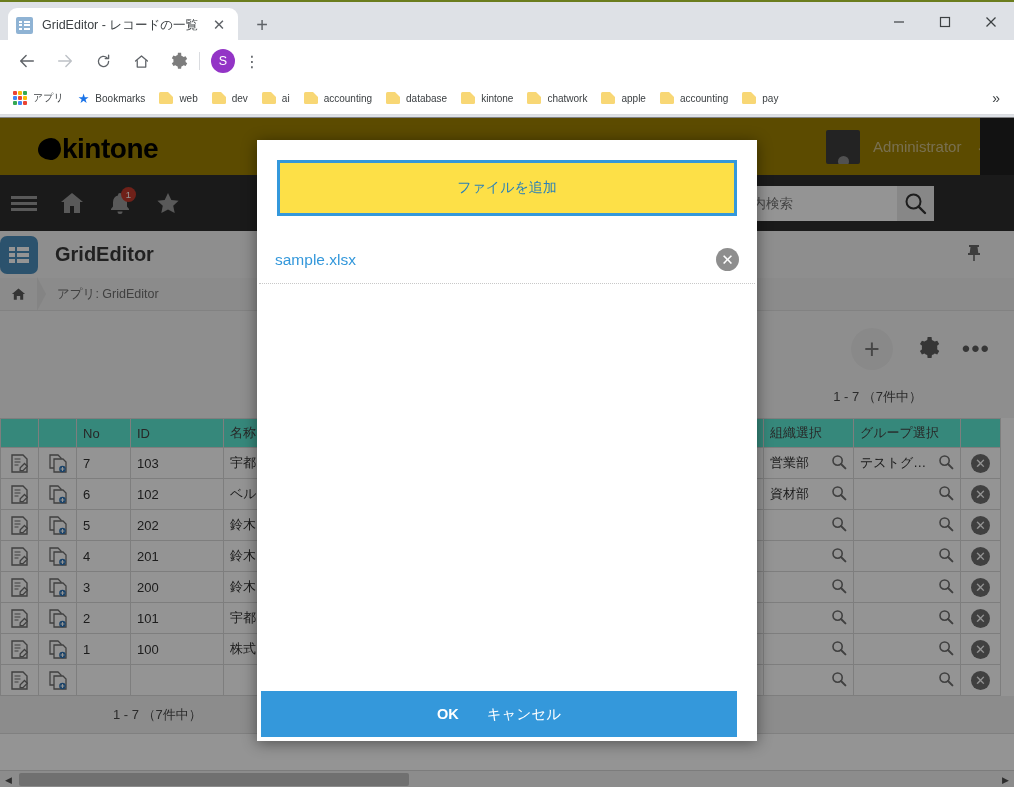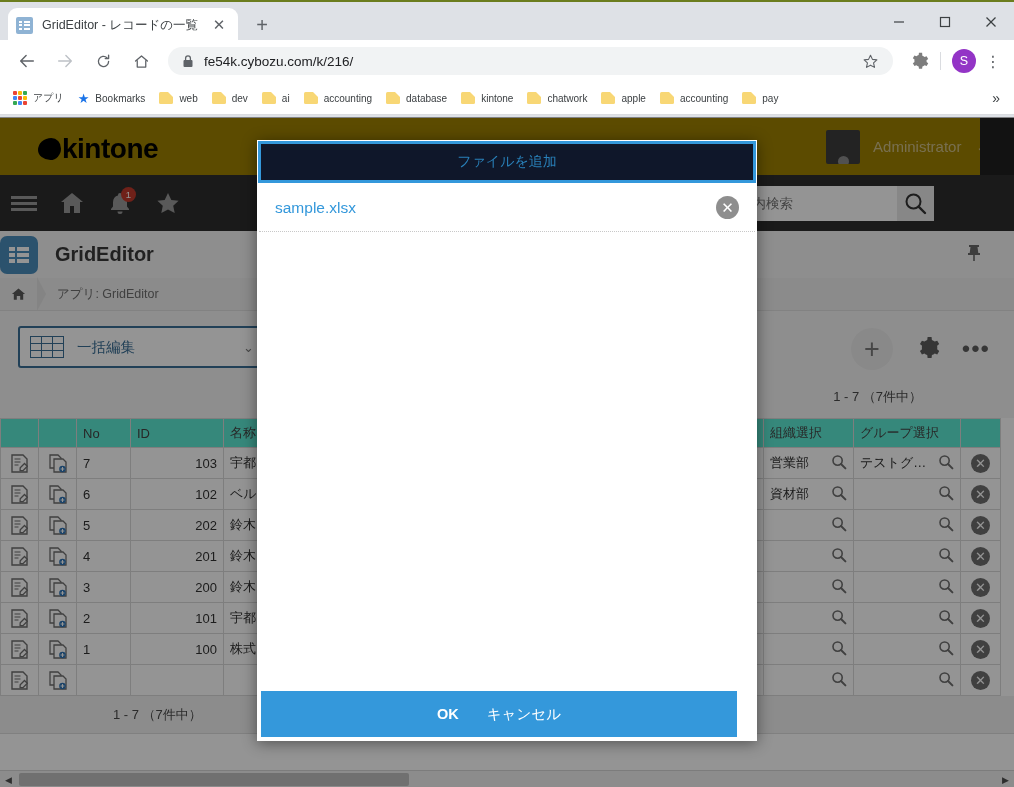--- a/index.html
+++ b/index.html
@@ -152,21 +152,21 @@
   .count-txt { position:absolute; right:92px; top:2px; font-size:13px; color:#4a4a4a; }
 
   
   .grid-wrap { background:#fff; }
   table.grid { border-collapse:collapse; table-layout:fixed; width:1000px; }
   table.grid th, table.grid td {
     border:1px solid #d9d9d9; height:31px; font-size:13px; color:#333;
     padding:0 6px; overflow:hidden; white-space:nowrap;
   }
   table.grid th { background:#5eead4; font-weight:normal; text-align:left; color:#444; height:29px;}
-  td.num { text-align:right; }
+  td.num { text-align:left; }
   td.icn { text-align:center; padding:0; }
   .row-ico { display:inline-block; width:17px; height:19px; position:relative; vertical-align:middle;}
   .row-ico svg{display:block;}
   .lens { display:inline-block; vertical-align:middle; }
   .cell-flex { display:flex; align-items:center; justify-content:space-between; height:100%; }
   .xbtn { display:inline-flex; width:19px;height:19px;border-radius:50%;background:#6f6f6f;color:#fff;
           align-items:center;justify-content:center;font-size:13px;vertical-align:middle;line-height:1;}
   .count-row2 { height:38px; background:#f2f2f2; position:relative; border-bottom:1px solid #ddd;}
   .count-txt2 { position:absolute; left:113px; top:10px; font-size:13px; color:#4a4a4a; }
   .page-filler { height:30px; background:#fff; }
@@ -180,21 +180,21 @@
   
   #overlay { position:absolute; left:0; top:117px; width:1014px; height:670px; background:rgba(0,0,0,0.42); }
 
   
   #modal {
     position:absolute; left:257px; top:140px; width:500px; height:601px;
     background:#fff; box-shadow:0 2px 14px rgba(0,0,0,0.45);
     display:flex; flex-direction:column;
   }
   .m-addbtn {
-    margin:1px; height:42px; border:3px solid #3498db; background:#0f172a;
+    margin:20px; height:56px; border:3px solid #3498db; background:#fde047;
     display:flex; align-items:center; justify-content:center;
     font-size:14px; color:#2980b9;
   }
   .m-body { flex:1; background:#fff; padding:0 0; overflow:hidden; }
   .m-file-row {
     height:48px; display:flex; align-items:center; padding:0 16px;
     border-bottom:1px dotted #c8c8c8; margin:0 2px;
   }
   .m-file-name { font-size:15.5px; color:#3498db; flex:1; }
   .m-file-del { width:23px;height:23px;border-radius:50%;background:#8e8e8e;color:#fff;
@@ -256,34 +256,20 @@
     <div class="navbtn">
       <svg width="17" height="17" viewBox="0 0 20 20">
           <path d="M16 10a6 6 0 1 1-1.9-4.4" fill="none" stroke="currentColor" stroke-width="1.6" stroke-linecap="round"></path>
           <path d="M16 2.6V6.6h-4" fill="none" stroke="currentColor" stroke-width="1.6" stroke-linecap="round" stroke-linejoin="round"></path>
         </svg>
     </div>
     <div class="navbtn">
       <svg width="17" height="17" viewBox="0 0 20 20">
           <path d="M3 9.5L10 3.5l7 6M5 9v7.5h10V9" fill="none" stroke="currentColor" stroke-width="1.5" stroke-linecap="round" stroke-linejoin="round"></path>
         </svg>
-    </div>
-    <div class="omnibox">
-      <span class="lock">
-        <svg width="12" height="14" viewBox="0 0 12 14">
-            <rect x="1.5" y="6" width="9" height="7" rx="1" fill="#5f6368"></rect>
-            <path d="M3.6 6V4.2a2.4 2.4 0 0 1 4.8 0V6" fill="none" stroke="#5f6368" stroke-width="1.3"></path>
-          </svg>
-      </span>
-      <span class="url">fe54k.cybozu.com/k/216/</span>
-      <span class="star">
-        <svg width="17" height="17" viewBox="0 0 20 20">
-            <path d="M10 2.6l2.3 4.9 5.2.6-3.9 3.6 1.1 5.2L10 14.3l-4.7 2.6 1.1-5.2L2.5 8.1l5.2-.6z" fill="none" stroke="#5f6368" stroke-width="1.3" stroke-linejoin="round"></path>
-          </svg>
-      </span>
     </div>
     <div class="tb-ext">
       <svg width="19" height="19" viewBox="0 0 24 24">
           <path d="M12 8.2a3.8 3.8 0 1 0 0 7.6 3.8 3.8 0 0 0 0-7.6zm9 3.8c0-.6-.05-1.1-.14-1.65l2.1-1.6-2-3.46-2.5 1a8.9 8.9 0 0 0-2.85-1.65L15.3.9H11.3l-.36 2.74A8.9 8.9 0 0 0 8.1 5.3l-2.5-1-2 3.46 2.1 1.6c-.1.55-.14 1.05-.14 1.65s.05 1.1.14 1.65l-2.1 1.6 2 3.46 2.5-1a8.9 8.9 0 0 0 2.85 1.65l.36 2.74h4l.36-2.74a8.9 8.9 0 0 0 2.85-1.65l2.5 1 2-3.46-2.1-1.6c.09-.55.14-1.05.14-1.65z" fill="#7d7d7d"></path>
         </svg>
     </div>
     <div class="tb-sep"></div>
     <div class="avatar-chip">S</div>
     <div class="kebab">⋮</div>
   </div>
@@ -419,25 +405,20 @@
       <span class="crumb-home">
         <svg width="15" height="14" viewBox="0 0 16 14">
             <path d="M8 1L1 7h2v6h3.2V9.2h3.6V13H13V7h2z" fill="#5a5a5a"></path>
           </svg>
       </span>
       <span class="crumb-sep"></span>
       <span class="crumb-label">アプリ: GridEditor</span>
     </div>
 
     <div class="tool-row">
-      <div class="bulk-select">
-        <span class="grid-ico"></span>
-        <span class="bulk-label">一括編集</span>
-        <span class="bulk-chev">⌄</span>
-      </div>
       <div class="tool-icons">
         <span class="tool-plus">+</span>
         <span class="tool-gear">
           <svg width="25" height="25" viewBox="0 0 24 24">
               <path d="M12 8.4a3.6 3.6 0 1 0 0 7.2 3.6 3.6 0 0 0 0-7.2zm9.4 3.6c0-.6-.06-1.2-.16-1.75l2-1.55-1.9-3.3-2.4.95a9 9 0 0 0-2.7-1.57L15.9 2h-3.8l-.35 2.78a9 9 0 0 0-2.7 1.57l-2.4-.95-1.9 3.3 2 1.55c-.1.55-.16 1.15-.16 1.75s.06 1.2.16 1.75l-2 1.55 1.9 3.3 2.4-.95a9 9 0 0 0 2.7 1.57L12.1 22h3.8l.35-2.78a9 9 0 0 0 2.7-1.57l2.4.95 1.9-3.3-2-1.55c.1-.55.16-1.15.16-1.75z" fill="#5e5e5e"></path>
             </svg>
         </span>
         <span class="tool-dots">•••</span>
       </div>
     </div>

